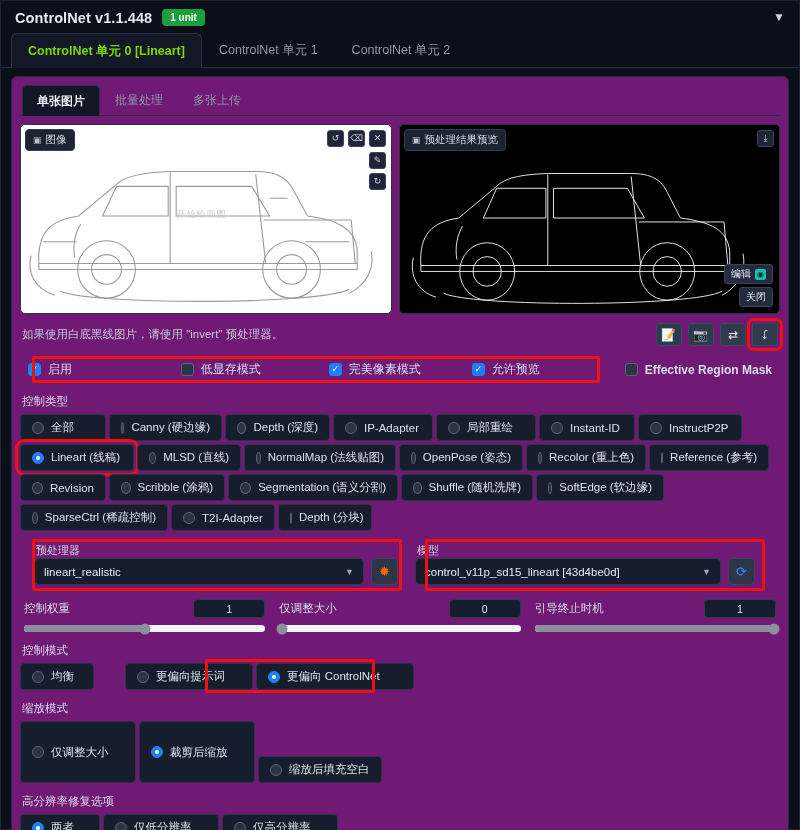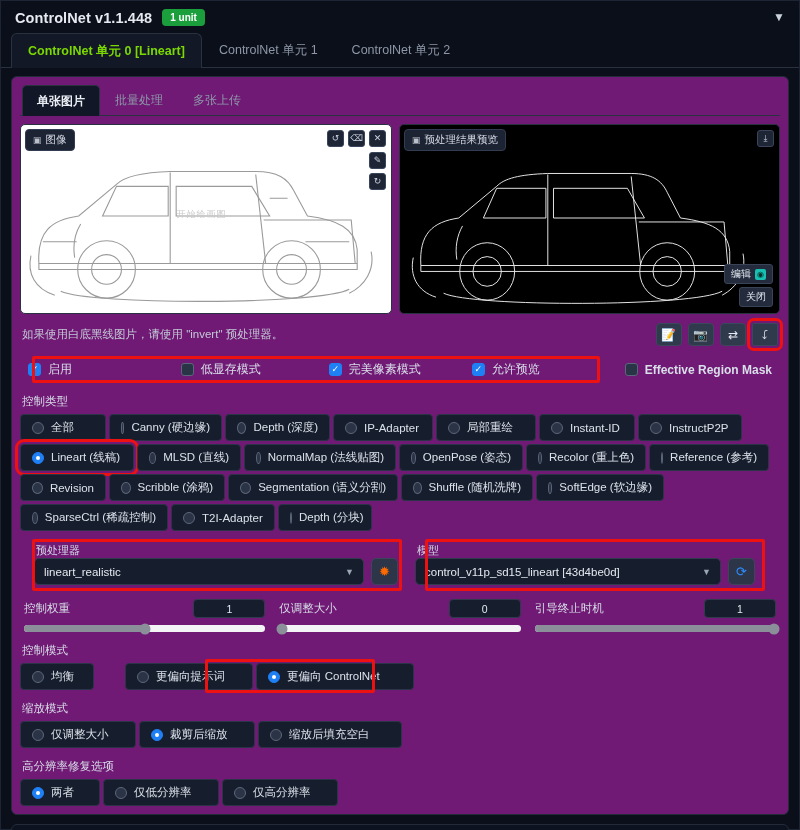--- a/index.html
+++ b/index.html
@@ -613,21 +613,21 @@
     <div class="sec-title">缩放模式</div>
     <div class="radio-grid" id="resize-mode-grid">
         <div class="radio" style="width: 116px;">
           <span class="dot"></span>
           <span>仅调整大小</span>
         </div>
         <div class="radio on" style="width: 116px;">
           <span class="dot"></span>
           <span>裁剪后缩放</span>
         </div>
-        <div class="radio" style="width: 144px;">
+        <div class="radio" style="width: 124px; margin-top: 35px;">
           <span class="dot"></span>
           <span>缩放后填充空白</span>
         </div>
       </div>
 
     <div class="sec-title">高分辨率修复选项</div>
     <div class="radio-grid" id="hires-grid">
         <div class="radio on" style="width: 80px;">
           <span class="dot"></span>
           <span>两者</span>

